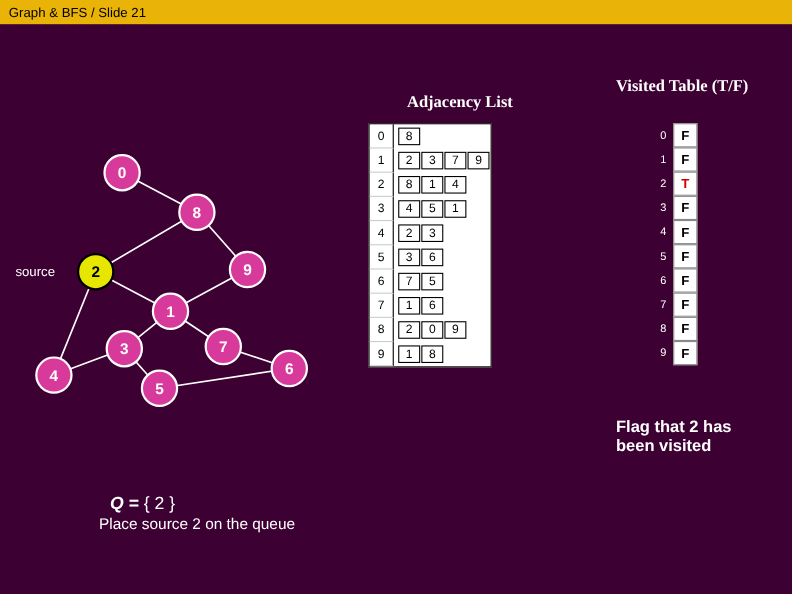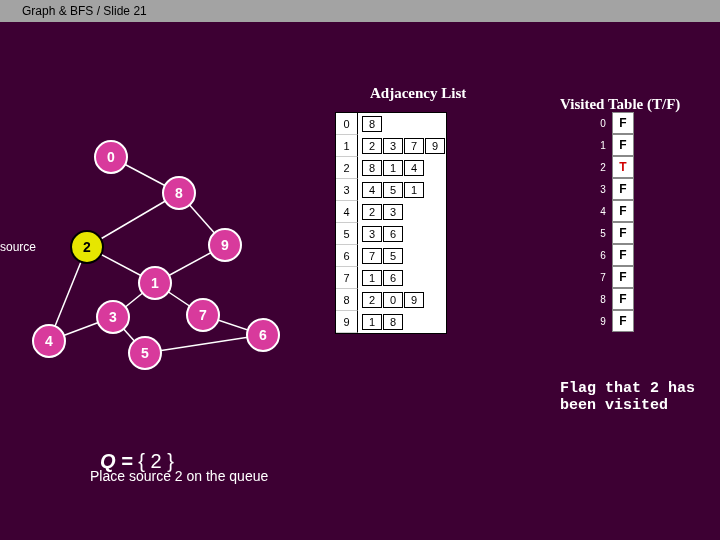--- a/index.html
+++ b/index.html
@@ -6,35 +6,35 @@
   body {
     width: 720px;
     height: 540px;
     background: #3d0033;
     font-family: Arial, sans-serif;
     color: #fff;
     position: relative;
     overflow: hidden;
   }
   .header {
-    background: #a3a3a3;
+    background: #eab308;
     color: #000;
     font-size: 12px;
-    padding: 4px 22px;
+    padding: 4px 8px;
     height: 22px;
   }
   .section-title {
     position: absolute;
     font-size: 15px;
     font-weight: bold;
     color: #fff;
     font-family: Liberation Serif, serif;
   }
   .adj-title { top: 85px; left: 370px; }
-  .vis-title { top: 96px; left: 560px; text-align: center; }
+  .vis-title { top: 71px; left: 560px; text-align: center; }
 
   
   .node {
     position: absolute;
     width: 34px;
     height: 34px;
     border-radius: 50%;
     background: #d83a9c;
     border: 2px solid #fff;
     color: #fff;
@@ -115,27 +115,26 @@
   }
   .vis-cell.true { color: #d00000; }
 
   .flag-text {
     position: absolute;
     top: 380px;
     left: 560px;
     font-size: 15px;
     font-weight: bold;
     width: 140px;
-    font-family: Liberation Mono, monospace;
   }
   .queue-line {
     position: absolute;
     top: 450px;
     left: 100px;
-    font-size: 20px;
+    font-size: 16px;
     color: #fff;
     text-align: right;
   }
   .queue-line .q { font-weight: bold; font-style: italic; }
   .place-text {
     position: absolute;
     top: 468px;
     left: 90px;
     font-size: 14px;
   }
@@ -167,21 +166,21 @@
     <div class="node" style="left: 162px; top: 176px;">8</div>
     <div class="node highlight" style="left: 70px; top: 230px;">2</div>
     <div class="node" style="left: 208px; top: 228px;">9</div>
     <div class="node" style="left: 138px; top: 266px;">1</div>
     <div class="node" style="left: 96px; top: 300px;">3</div>
     <div class="node" style="left: 186px; top: 298px;">7</div>
     <div class="node" style="left: 32px; top: 324px;">4</div>
     <div class="node" style="left: 128px; top: 336px;">5</div>
     <div class="node" style="left: 246px; top: 318px;">6</div>
   </div>
-<div class="source-label" style="top:240px;left:0">source</div>
+<div class="source-label" style="top:240px;left:14px">source</div>
 
 <div class="adj-table" id="adj">
     <div class="adj-row">
       <div class="adj-idx">0</div>
       <div class="adj-cells">
         <div class="adj-cell">8</div>
       </div>
     </div>
     <div class="adj-row">
       <div class="adj-idx">1</div>

